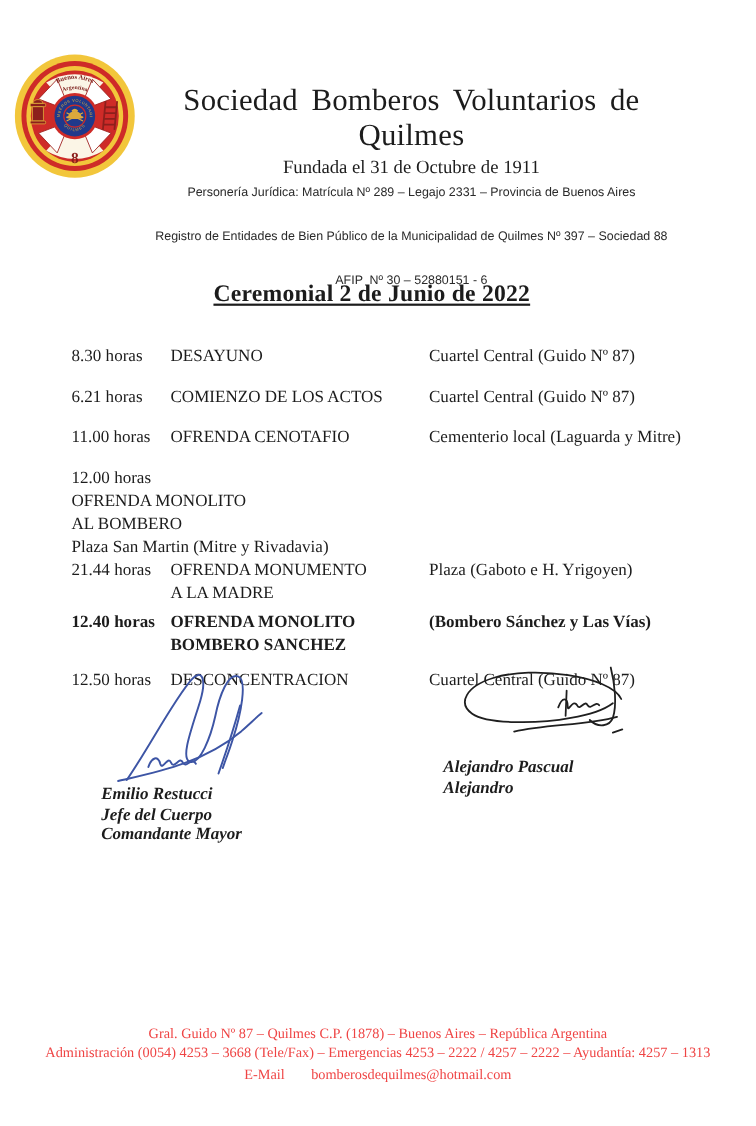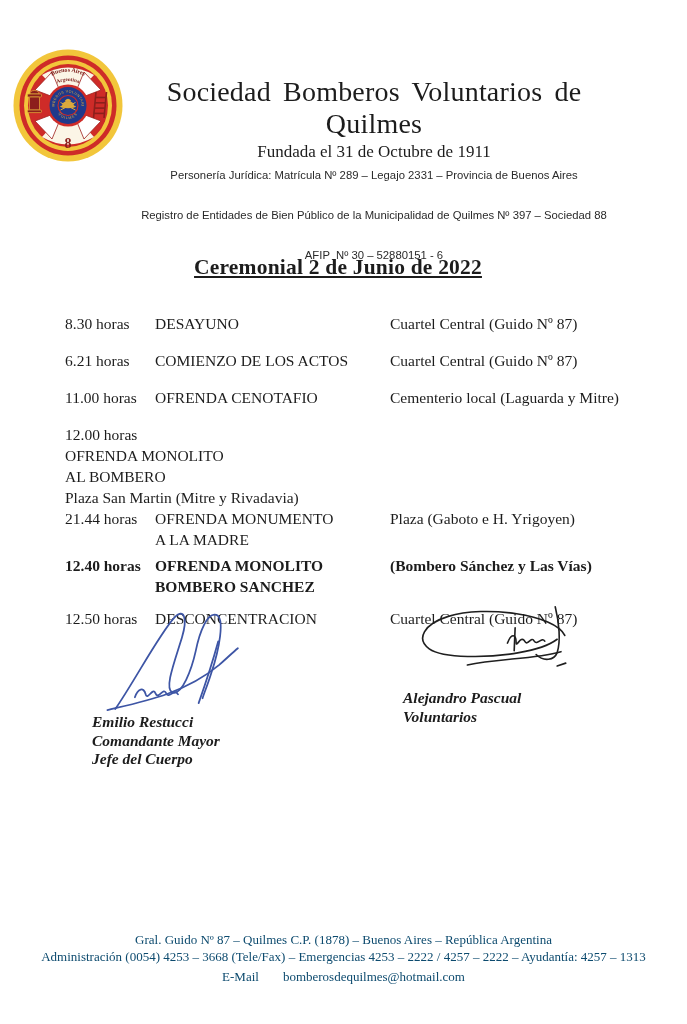--- a/index.html
+++ b/index.html
@@ -39,21 +39,21 @@
   .sig-block{position:absolute;text-align:left;}
   .sig-left{left:92px;top:608px;width:176px;}
   .sig-right{left:403px;top:584px;width:188px;}
   .sig-img-left{width:160px;height:103px;display:block;margin:0 auto;}
   .sig-img-right{width:172px;height:84px;display:block;margin:19px auto 0 auto;}
   .sig-name{font-size:15.5px;font-weight:700;font-style:italic;line-height:18.5px;margin-top:2px;}
   .sig-role{font-size:15.5px;font-weight:700;font-style:italic;line-height:18.5px;}
   
   .footer{
     position:absolute;left:0;top:931px;width:687px;text-align:center;
-    font-size:13px;line-height:17px;color:#0c4a6e;
+    font-size:13px;line-height:17px;color:#ef4444;
   }
   .footer-email{margin-top:3px;}
   .footer-email .addr{margin-left:24px;}
 </style>
 </head>
 <body>
 
 <div class="page">
 
   <svg class="logo" viewBox="0 0 110 113" xmlns="http://www.w3.org/2000/svg">
@@ -192,37 +192,37 @@
   <div class="sig-block sig-left">
     <svg class="sig-img-left" viewBox="0 0 160 105" xmlns="http://www.w3.org/2000/svg">
       <g fill="none" stroke-width="1.8" stroke-linecap="round" stroke-linejoin="round" stroke="#3d55a5">
         <path d="M14,103 C34,74 58,28 74,10 C84,-1 88,10 82,30 C74,56 64,82 72,86 C82,90 92,62 96,44 C100,24 108,4 117,7 C126,10 120,42 112,66 C108,79 104,88 103,92"></path>
         <path d="M34,91 c3,-9 9,-11 11,-3 c2,7 7,-8 10,-1 c3,7 8,-7 11,0 c3,6 8,-6 12,1"></path>
         <path d="M6,104 C40,96 84,88 120,58 C128,51 134,45 139,41"></path>
         <path d="M119,34 C113,56 105,80 99,97"></path>
       </g>
     </svg>
     <div class="sig-name">Emilio Restucci</div>
+    <div class="sig-role">Jefe del Cuerpo</div>
     <div class="sig-role">Comandante Mayor</div>
-    <div class="sig-role">Jefe del Cuerpo</div>
   </div>
 
   <div class="sig-block sig-right">
     <svg class="sig-img-right" viewBox="0 0 170 88" xmlns="http://www.w3.org/2000/svg">
       <g fill="none" stroke-width="1.7" stroke-linecap="round" stroke-linejoin="round" stroke="#1f1f1f">
         <path d="M156,34 C146,12 72,2 34,14 C8,22 0,38 14,48 C28,58 76,58 108,52 C126,49 140,44 148,38"></path>
         <path d="M146,4 C150,20 152,40 148,52 C145,60 134,62 126,54"></path>
         <path d="M96,42 c4,-11 9,-9 9,-1 c0,7 5,-8 9,-1 c3,6 7,-6 10,0 c3,5 8,-5 11,0"></path>
         <path d="M104,26 L103,50"></path>
         <path d="M54,65 C86,58 124,59 152,51"></path>
         <path d="M148,66 L157,63"></path>
       </g>
     </svg>
     <div class="sig-name">Alejandro Pascual</div>
-    <div class="sig-role">Voluntarios</div>
+    <div class="sig-role">Alejandro</div>
   </div>
 
   <div class="footer">
     <div>Gral. Guido Nº 87 – Quilmes C.P. (1878) – Buenos Aires – República Argentina</div>
     <div>Administración (0054) 4253 – 3668 (Tele/Fax) – Emergencias 4253 – 2222 / 4257 – 2222 – Ayudantía: 4257 – 1313</div>
     <div class="footer-email">
       <span>E-Mail</span><span class="addr">bomberosdequilmes@hotmail.com</span>
     </div>
   </div>
 

